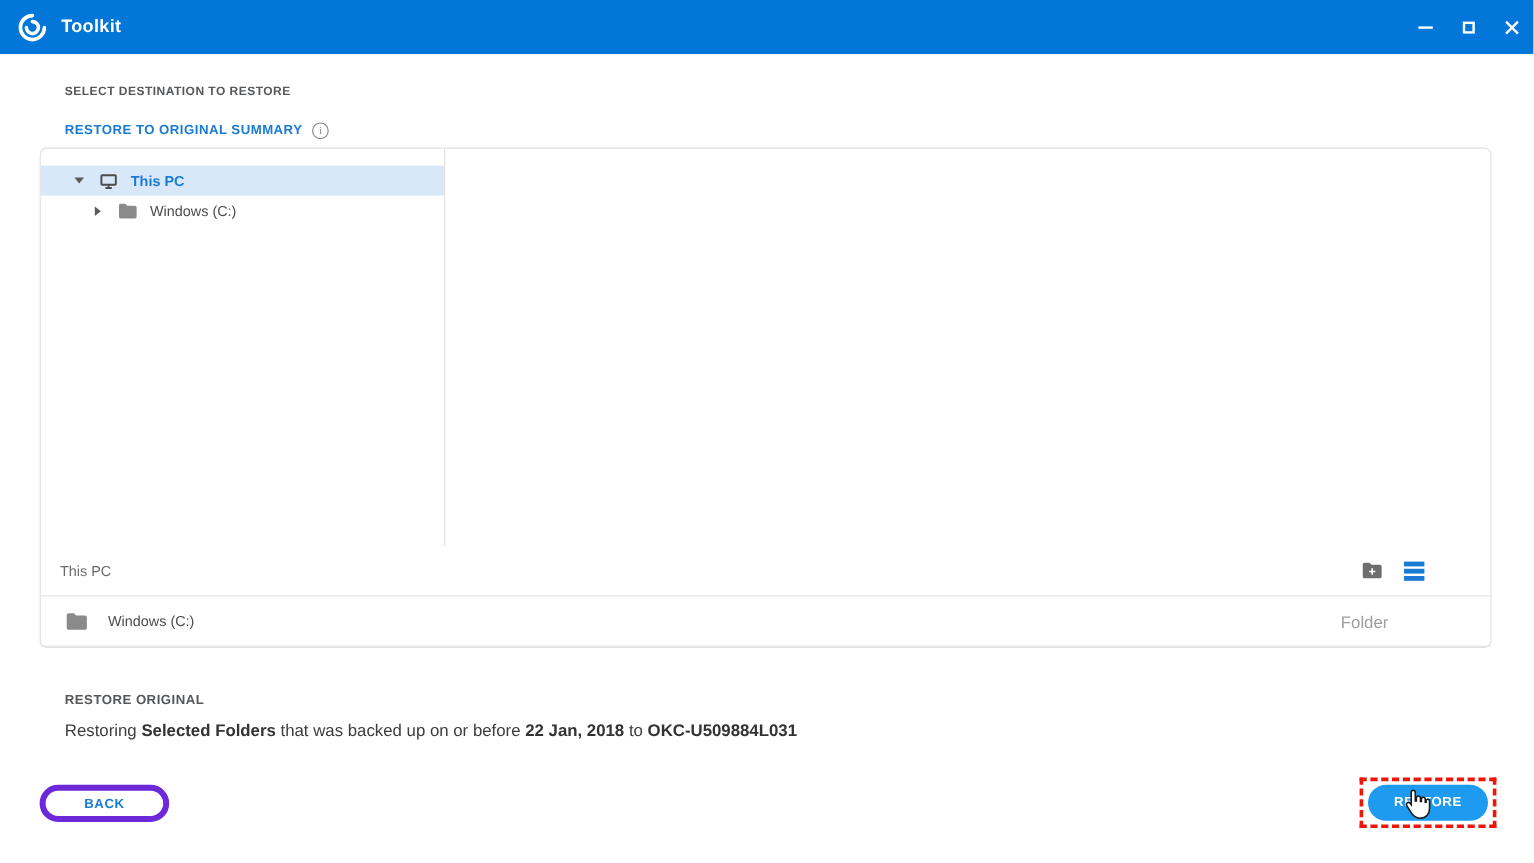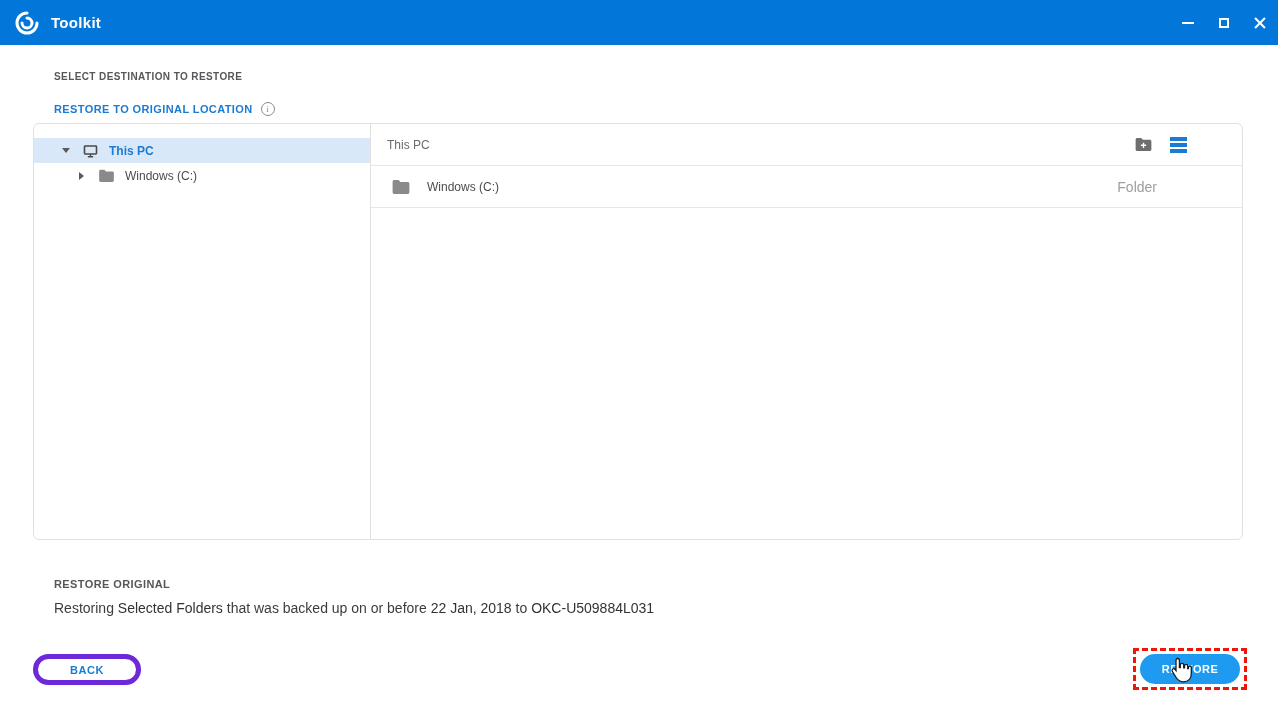--- a/index.html
+++ b/index.html
@@ -26,21 +26,21 @@
   .section-title { position:absolute; left:54px; top:71px; font-size:10px; font-weight:bold;
                    color:#55575a; letter-spacing:.4px; }
   .restore-link-row { position:absolute; left:54px; top:102px; display:flex; align-items:center; gap:8px; }
   .restore-link { font-size:11px; font-weight:bold; color:#1a7bd4; letter-spacing:.4px; cursor:pointer; }
   .info-icon { width:14px; height:14px; border:1px solid #8b8b8b; border-radius:50%;
                color:#8b8b8b; font-size:9px; line-height:12px; text-align:center; cursor:pointer; }
   .info-icon::after { content:"i"; font-family:"Liberation Serif", serif; }
 
   
   .panel { position:absolute; left:33px; top:123px; width:1210px; height:417px;
-           border:1px solid #e1e1e1; border-radius:6px; background:#fff; display:flex; }
+           border:1px solid #e1e1e1; border-radius:6px; background:#fff; display:flex;flex-direction:column; }
   .tree-pane { width:337px; height:100%; border-right:1px solid #e1e1e1; padding-top:14px; }
   .tree-row { height:25px; display:flex; align-items:center; cursor:pointer; }
   .tree-row.selected { background:#d9e8f8; }
   .caret-down { width:0; height:0; border-left:4px solid transparent; border-right:4px solid transparent;
                 border-top:5px solid #5a5a5a; }
   .caret-right { width:0; height:0; border-top:4px solid transparent; border-bottom:4px solid transparent;
                  border-left:5px solid #5a5a5a; }
   .tree-label { font-size:12px; color:#4c4c4c; margin-left:10px; }
   .tree-row.selected .tree-label { color:#1a7bd4; font-weight:bold; }
 
@@ -58,21 +58,21 @@
   .file-row { height:42px; border-bottom:1px solid #e7e7e7; display:flex; align-items:center;
               padding:0 0 0 20px; cursor:pointer; }
   .file-name { font-size:12px; color:#4c4c4c; margin-left:16px; }
   .file-type { margin-left:auto; margin-right:85px; font-size:14px; color:#9e9e9e; }
 
   
   .summary-heading { position:absolute; left:54px; top:578px; font-size:11px; font-weight:bold;
                      color:#55575a; letter-spacing:.4px; }
   .summary-line { position:absolute; left:54px; top:600px; font-size:14px; color:#3c3c3c;
                   white-space:pre-wrap; }
-  .summary-line b { font-weight:normal; color:#333; }
+  .summary-line b { font-weight:bold; color:#333; }
 
   
   .back-btn { position:absolute; left:33px; top:654px; width:108px; height:31px; border-radius:16px;
               border:5px solid #6d28d9; background:#fff; color:#1a7bd4; font-size:11px; font-weight:bold;
               letter-spacing:.5px; cursor:pointer; font-family:inherit; }
   .restore-annotation { position:absolute; left:1133px; top:648px; width:114px; height:42px;
               border:3px dashed #ee1509; display:flex; align-items:center; justify-content:center; }
   .restore-btn { width:100px; height:30px; border:none; border-radius:15px; background:#1e9bf0;
               color:#fff; font-size:11px; font-weight:bold; letter-spacing:.5px; cursor:pointer;
               font-family:inherit; }
@@ -99,21 +99,21 @@
           <span class="glyph-max"></span>
         </div>
       <div class="win-btn">
           <span class="glyph-close"></span>
         </div>
     </div>
   </div>
 
   <div class="section-title">SELECT DESTINATION TO RESTORE</div>
   <div class="restore-link-row">
-    <span class="restore-link">RESTORE TO ORIGINAL LOCATION</span>
+    <span class="restore-link">RESTORE TO ORIGINAL SUMMARY</span>
     <span class="info-icon"></span>
   </div>
 
   <div class="panel">
 
     <div class="tree-pane">
       <div class="tree-row selected">
         <span style="margin-left:28px" class="caret-down"></span>
         <span style="margin-left:12px; display:flex">
           <svg width="17" height="16" viewBox="0 0 24 24">

